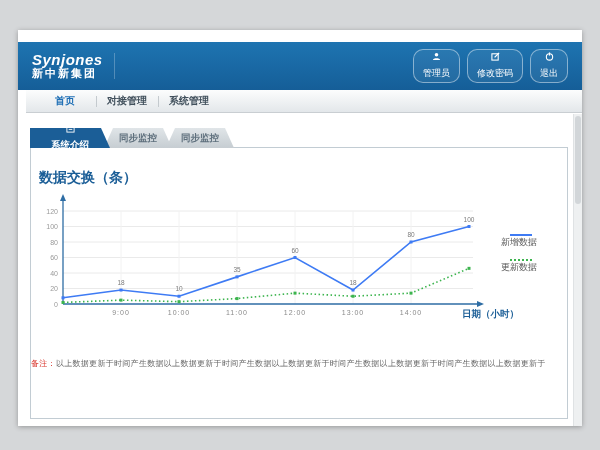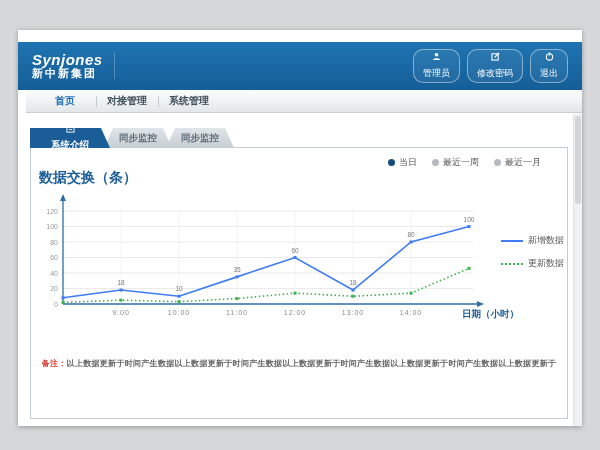--- a/index.html
+++ b/index.html
@@ -43,27 +43,27 @@
   .panel { position:absolute; top:117px; left:12px; width:538px; height:272px;
            border:1px solid #c2ccd3; background:#fff; }
   .radios { position:absolute; top:8px; right:26px; display:flex; gap:15px; }
   .radio { display:flex; align-items:center; gap:4px; font-size:9px; color:#555; cursor:pointer; }
   .radio .dot { width:7px; height:7px; border-radius:50%; background:#b4babf; }
   .radio.selected .dot { background:#17497e; }
   .chart-title { position:absolute; top:21px; left:8px; font-size:14px; font-weight:bold; color:#1b5e97; }
   .chart-svg { position:absolute; top:38px; left:10px; }
   .xaxis-label { position:absolute; top:160px; left:414px; font-size:9.5px; font-weight:bold; color:#1b5e97;margin-left:17px; }
   .legend { position:absolute; top:86px; left:470px; }
-  .legend-row { display:flex; align-items:center; margin-bottom:10px; cursor:pointer; }
+  .legend-row { display:flex; align-items:flex-end; margin-bottom:10px; cursor:pointer;flex-direction:column; }
   .legend-line { width:22px; height:0; margin-right:5px; }
   .legend-line.solid { border-top:2px solid #3e7bf4; }
   .legend-line.dotted { border-top:2px dotted #3cb44e; }
   .legend-row span.lbl { font-size:9px; color:#555; }
-  .note { position:absolute; top:210px; left:0; width:100%; text-align:center; font-size:8px;
-          color:#666; letter-spacing:.3px;font-weight:bold; }
+  .note { position:absolute; top:210px; left:0; width:100%; text-align:left; font-size:8px;
+          color:#666; letter-spacing:.3px; }
   .note .red { color:#d9342b; }
   
   .scrollbar { position:absolute; top:84px; bottom:0; right:0; width:9px; background:#eef0f1;
                border-left:1px solid #dfe2e4; }
   .scrollbar .thumb { position:absolute; top:2px; left:1px; width:6px; height:88px;
                background:#d2d6d9; border-radius:3px; }
 </style>
 </head>
 <body>
 
@@ -117,34 +117,20 @@
     </div>
     <div class="tab inactive">
       <span>同步监控</span>
     </div>
     <div class="tab inactive">
       <span>同步监控</span>
     </div>
   </div>
 
   <div class="panel">
-    <div class="radios">
-      <div class="radio selected">
-        <span class="dot"></span>
-        <span class="lbl">当日</span>
-      </div>
-      <div class="radio">
-        <span class="dot"></span>
-        <span class="lbl">最近一周</span>
-      </div>
-      <div class="radio">
-        <span class="dot"></span>
-        <span class="lbl">最近一月</span>
-      </div>
-    </div>
 
     <div class="chart-title">数据交换（条）</div>
 
     <svg class="chart-svg" width="450" height="150" viewBox="0 0 450 150" id="chart">
         <text x="17" y="120.5" text-anchor="end" font-size="7" fill="#999">0</text>
         <line x1="22" y1="102.5" x2="432" y2="102.5" stroke="#eaeaea" stroke-width="1"></line>
         <text x="17" y="105" text-anchor="end" font-size="7" fill="#999">20</text>
         <line x1="22" y1="87" x2="432" y2="87" stroke="#eaeaea" stroke-width="1"></line>
         <text x="17" y="89.5" text-anchor="end" font-size="7" fill="#999">40</text>
         <line x1="22" y1="71.5" x2="432" y2="71.5" stroke="#eaeaea" stroke-width="1"></line>

